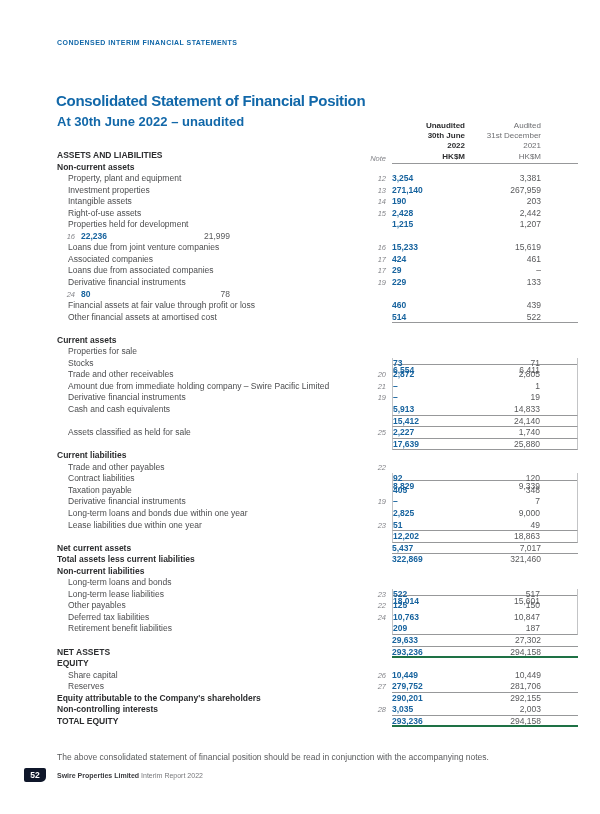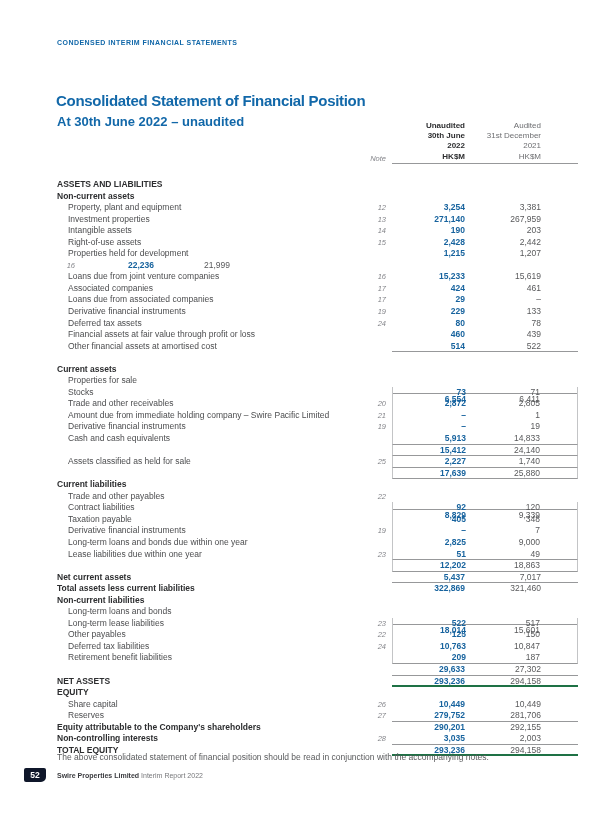--- a/index.html
+++ b/index.html
@@ -24,33 +24,33 @@
   
   .thead { position:absolute; left:368px; top:121px; width:210px; display:flex; align-items:flex-end; }
   .th-note { width:24px; text-align:right; padding-right:6px; padding-bottom:1px;
              font-style:italic; color:#84858a; font-size:7.5px; }
   .th-nums { width:186px; display:flex; border-bottom:1px solid #97989a; padding-bottom:1px; }
   .th-22 { width:75px; text-align:right; padding-right:2px;
            font-size:8px; line-height:10.2px; font-weight:bold; color:#2d2e30; }
   .th-21 { flex:1; text-align:right; padding-right:37px;
            font-size:8px; line-height:10.2px; color:#6d6e71; }
   
-  .tbody { position:absolute; left:57px; top:179px; width:521px; }
+  .tbody { position:absolute; left:57px; top:150px; width:521px; }
   .row { display:flex; height:11.55px; line-height:11.5px; font-size:8.5px; }
   .row .label { flex:1; color:#4c4d4f; white-space:nowrap; overflow:hidden; }
   .row.sec .label, .row.tot .label { font-weight:bold; color:#2d2e30; }
   .row.item .label { padding-left:11px; }
   .row .note { width:24px; text-align:right; padding-right:6px;
                font-style:italic; color:#84858a; font-size:7.5px; }
   .row .nums { width:186px; display:flex; }
   .nums.box { border-left:1px solid #c3c4c6; border-right:1px solid #c3c4c6; }
   .nums.lt  { border-top:1px solid #97989a;margin-top:18px; }
   .nums.lb  { border-bottom:1px solid #97989a; }
   .nums.green { border-bottom:2px solid #1e7145; }
-  .v22 { width:75px; text-align:right; padding-right:2px; font-weight:bold; color:#17639e; }
+  .v22 { width:75px; padding-right:2px; font-weight:bold; color:#17639e; }
   .v21 { flex:1; text-align:right; padding-right:37px; color:#58595b; }
   
   .footnote { position:absolute; left:57px; top:752px; font-size:8.5px; color:#5a5b5d; }
   .page-badge { position:absolute; left:24px; top:768px; width:22px; height:14px;
                 background:#0f172a; color:#ffffff; font-size:8.5px; font-weight:bold;
                 text-align:center; line-height:14px; border-radius:2px 2px 5px 2px; }
   .footer-line { position:absolute; left:57px; top:772px; font-size:7px; color:#77787b; }
   .footer-line .brand { font-weight:bold; color:#3a3b3f; }
 </style>
 </head>
@@ -170,21 +170,20 @@
       </div>
       <div class="row item">
         <div class="label">Derivative financial instruments</div>
         <div class="note">19</div>
         <div class="nums">
           <div class="v22">229</div>
           <div class="v21">133</div>
         </div>
       </div>
       <div class="row item">
-        <div class="label">Deferred tax assets</div>
         <div class="note">24</div>
         <div class="nums">
           <div class="v22">80</div>
           <div class="v21">78</div>
         </div>
       </div>
       <div class="row item">
         <div class="label">Financial assets at fair value through profit or loss</div>
         <div class="note"></div>
         <div class="nums">

